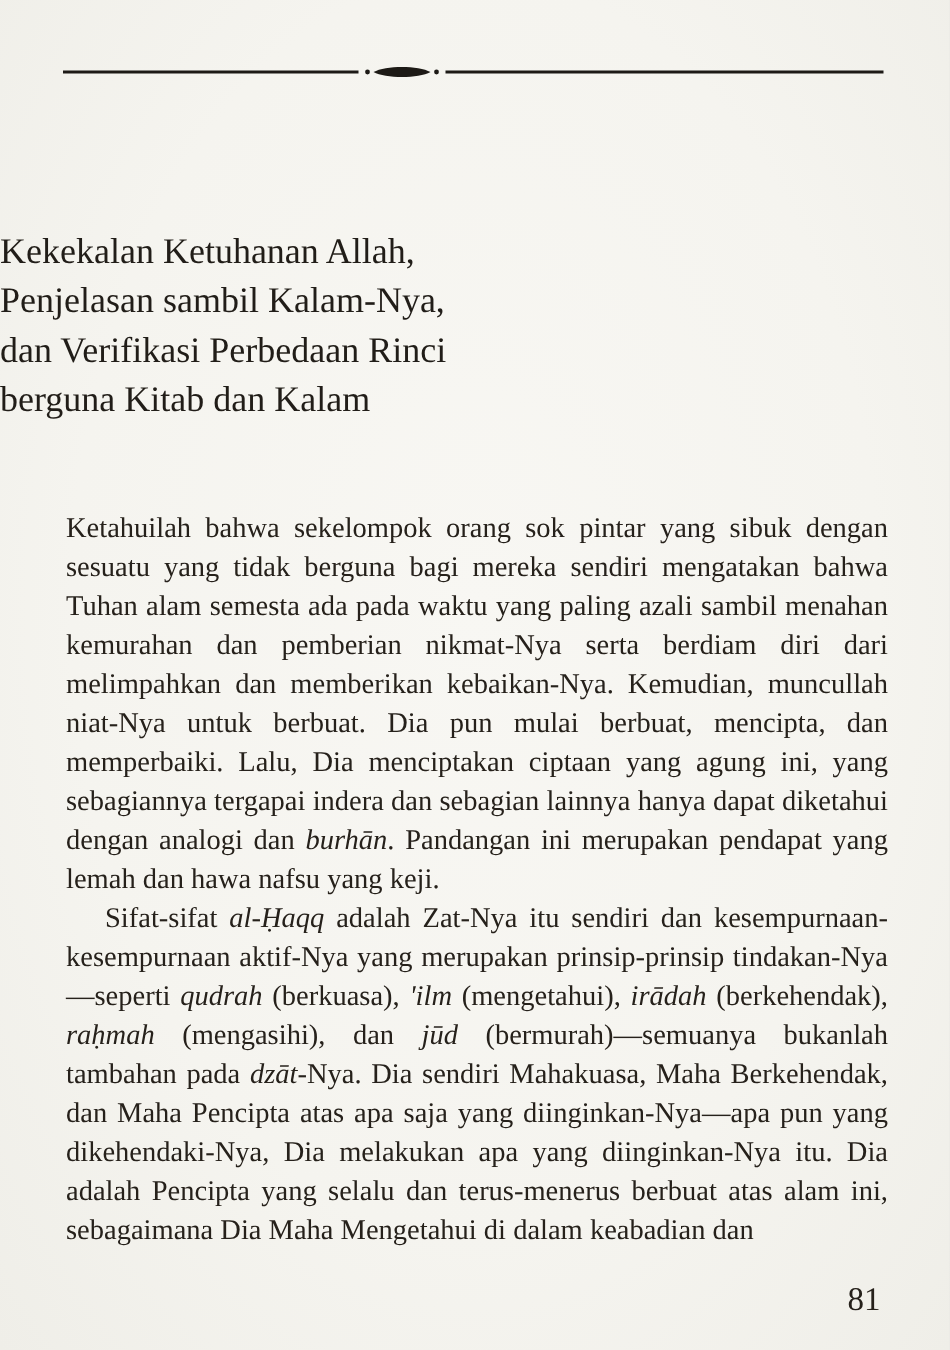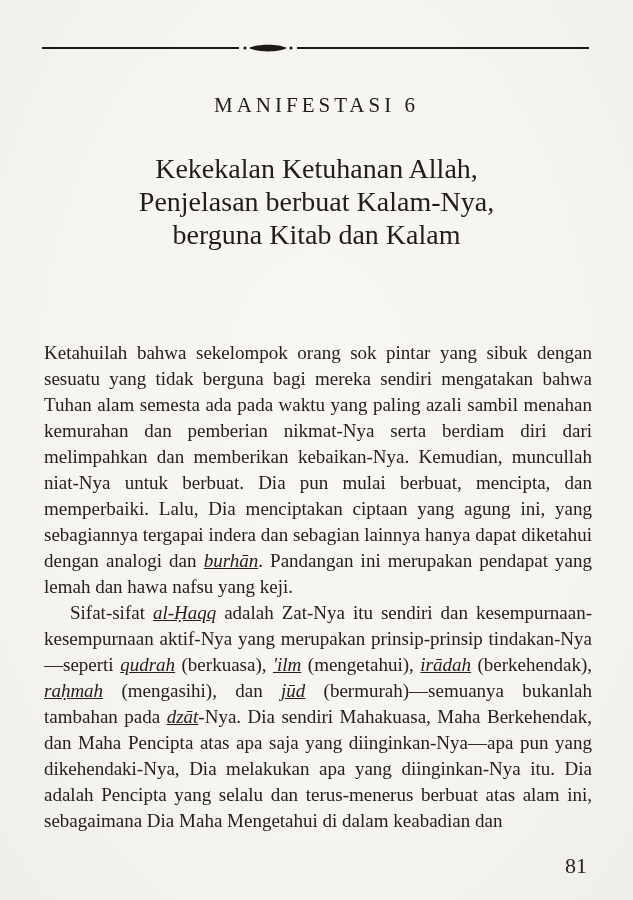--- a/index.html
+++ b/index.html
@@ -51,22 +51,21 @@
     font-size: 21px;
     letter-spacing: 4px;
     color: #211d18;
   }
   
   .chapter-heading {
     position: absolute;
     top: 152px;
     left: 0;
     width: 100%;
-    text-align: center;
-    font-size: 28px;
+    font-size: 24px;
     line-height: 33px;
     color: #211d18;
   }
   
   .body-text {
     position: absolute;
     top: 340px;
     left: 44px;
     width: 548px;
     font-size: 19px;
@@ -75,21 +74,20 @@
     color: #26211b;
   }
   .body-text p {
     margin: 0;
   }
   .body-text p.indent {
     text-indent: 26px;
   }
   .body-text i {
     font-style: italic;
-    text-decoration: underline;
   }
   
   .page-number {
     position: absolute;
     top: 853px;
     right: 46px;
     font-size: 22px;
     color: #26211b;
   }
 </style>
@@ -101,25 +99,25 @@
   <div class="divider">
     <span class="seg left"></span>
     <svg class="ornament" width="54" height="12" viewBox="0 0 54 12" aria-hidden="true">
       <circle cx="4" cy="6" r="1.6" fill="#1d1a16"></circle>
       <path d="M8 6 C 16 1.5, 38 1.5, 46 6 C 38 10.5, 16 10.5, 8 6 Z" fill="#1d1a16"></path>
       <circle cx="50" cy="6" r="1.6" fill="#1d1a16"></circle>
     </svg>
     <span class="seg right"></span>
   </div>
 
-  <div class="chapter-label">MANIFESTASI 6</div>
 
   <div class="chapter-heading">
       <div>Kekekalan Ketuhanan Allah,</div>
-      <div>Penjelasan berbuat Kalam-Nya,</div>
+      <div>Penjelasan sambil Kalam-Nya,</div>
+      <div>dan Verifikasi Perbedaan Rinci</div>
       <div>berguna Kitab dan Kalam</div>
     </div>
 
   <div class="body-text">
       <p><span>Ketahuilah bahwa sekelompok orang sok pintar yang sibuk dengan sesuatu yang tidak berguna bagi mereka sendiri mengatakan bahwa Tuhan alam semesta ada pada waktu yang paling azali sambil menahan kemurahan dan pemberian nikmat-Nya serta berdiam diri dari melimpahkan dan memberikan kebaikan-Nya. Kemudian, muncullah niat-Nya untuk berbuat. Dia pun mulai berbuat, mencipta, dan memperbaiki. Lalu, Dia menciptakan ciptaan yang agung ini, yang sebagiannya tergapai indera dan sebagian lainnya hanya dapat diketahui dengan analogi dan </span><i>burhān</i><span>. Pandangan ini merupakan pendapat yang lemah dan hawa nafsu yang keji.</span></p>
       <p class="indent"><span>Sifat-sifat </span><i>al-Ḥaqq</i><span> adalah Zat-Nya itu sendiri dan kesempurnaan-kesempurnaan aktif-Nya yang merupakan prinsip-prinsip tindakan-Nya—seperti </span><i>qudrah</i><span> (berkuasa), </span><i>'ilm</i><span> (mengetahui), </span><i>irādah</i><span> (berkehendak), </span><i>raḥmah</i><span> (mengasihi), dan </span><i>jūd</i><span> (bermurah)—semuanya bukanlah tambahan pada </span><i>dzāt</i><span>-Nya. Dia sendiri Mahakuasa, Maha Berkehendak, dan Maha Pencipta atas apa saja yang diinginkan-Nya—apa pun yang dikehendaki-Nya, Dia melakukan apa yang diinginkan-Nya itu. Dia adalah Pencipta yang selalu dan terus-menerus berbuat atas alam ini, sebagaimana Dia Maha Mengetahui di dalam keabadian dan</span></p>
     </div>
 
   <div class="page-number">81</div>
 

